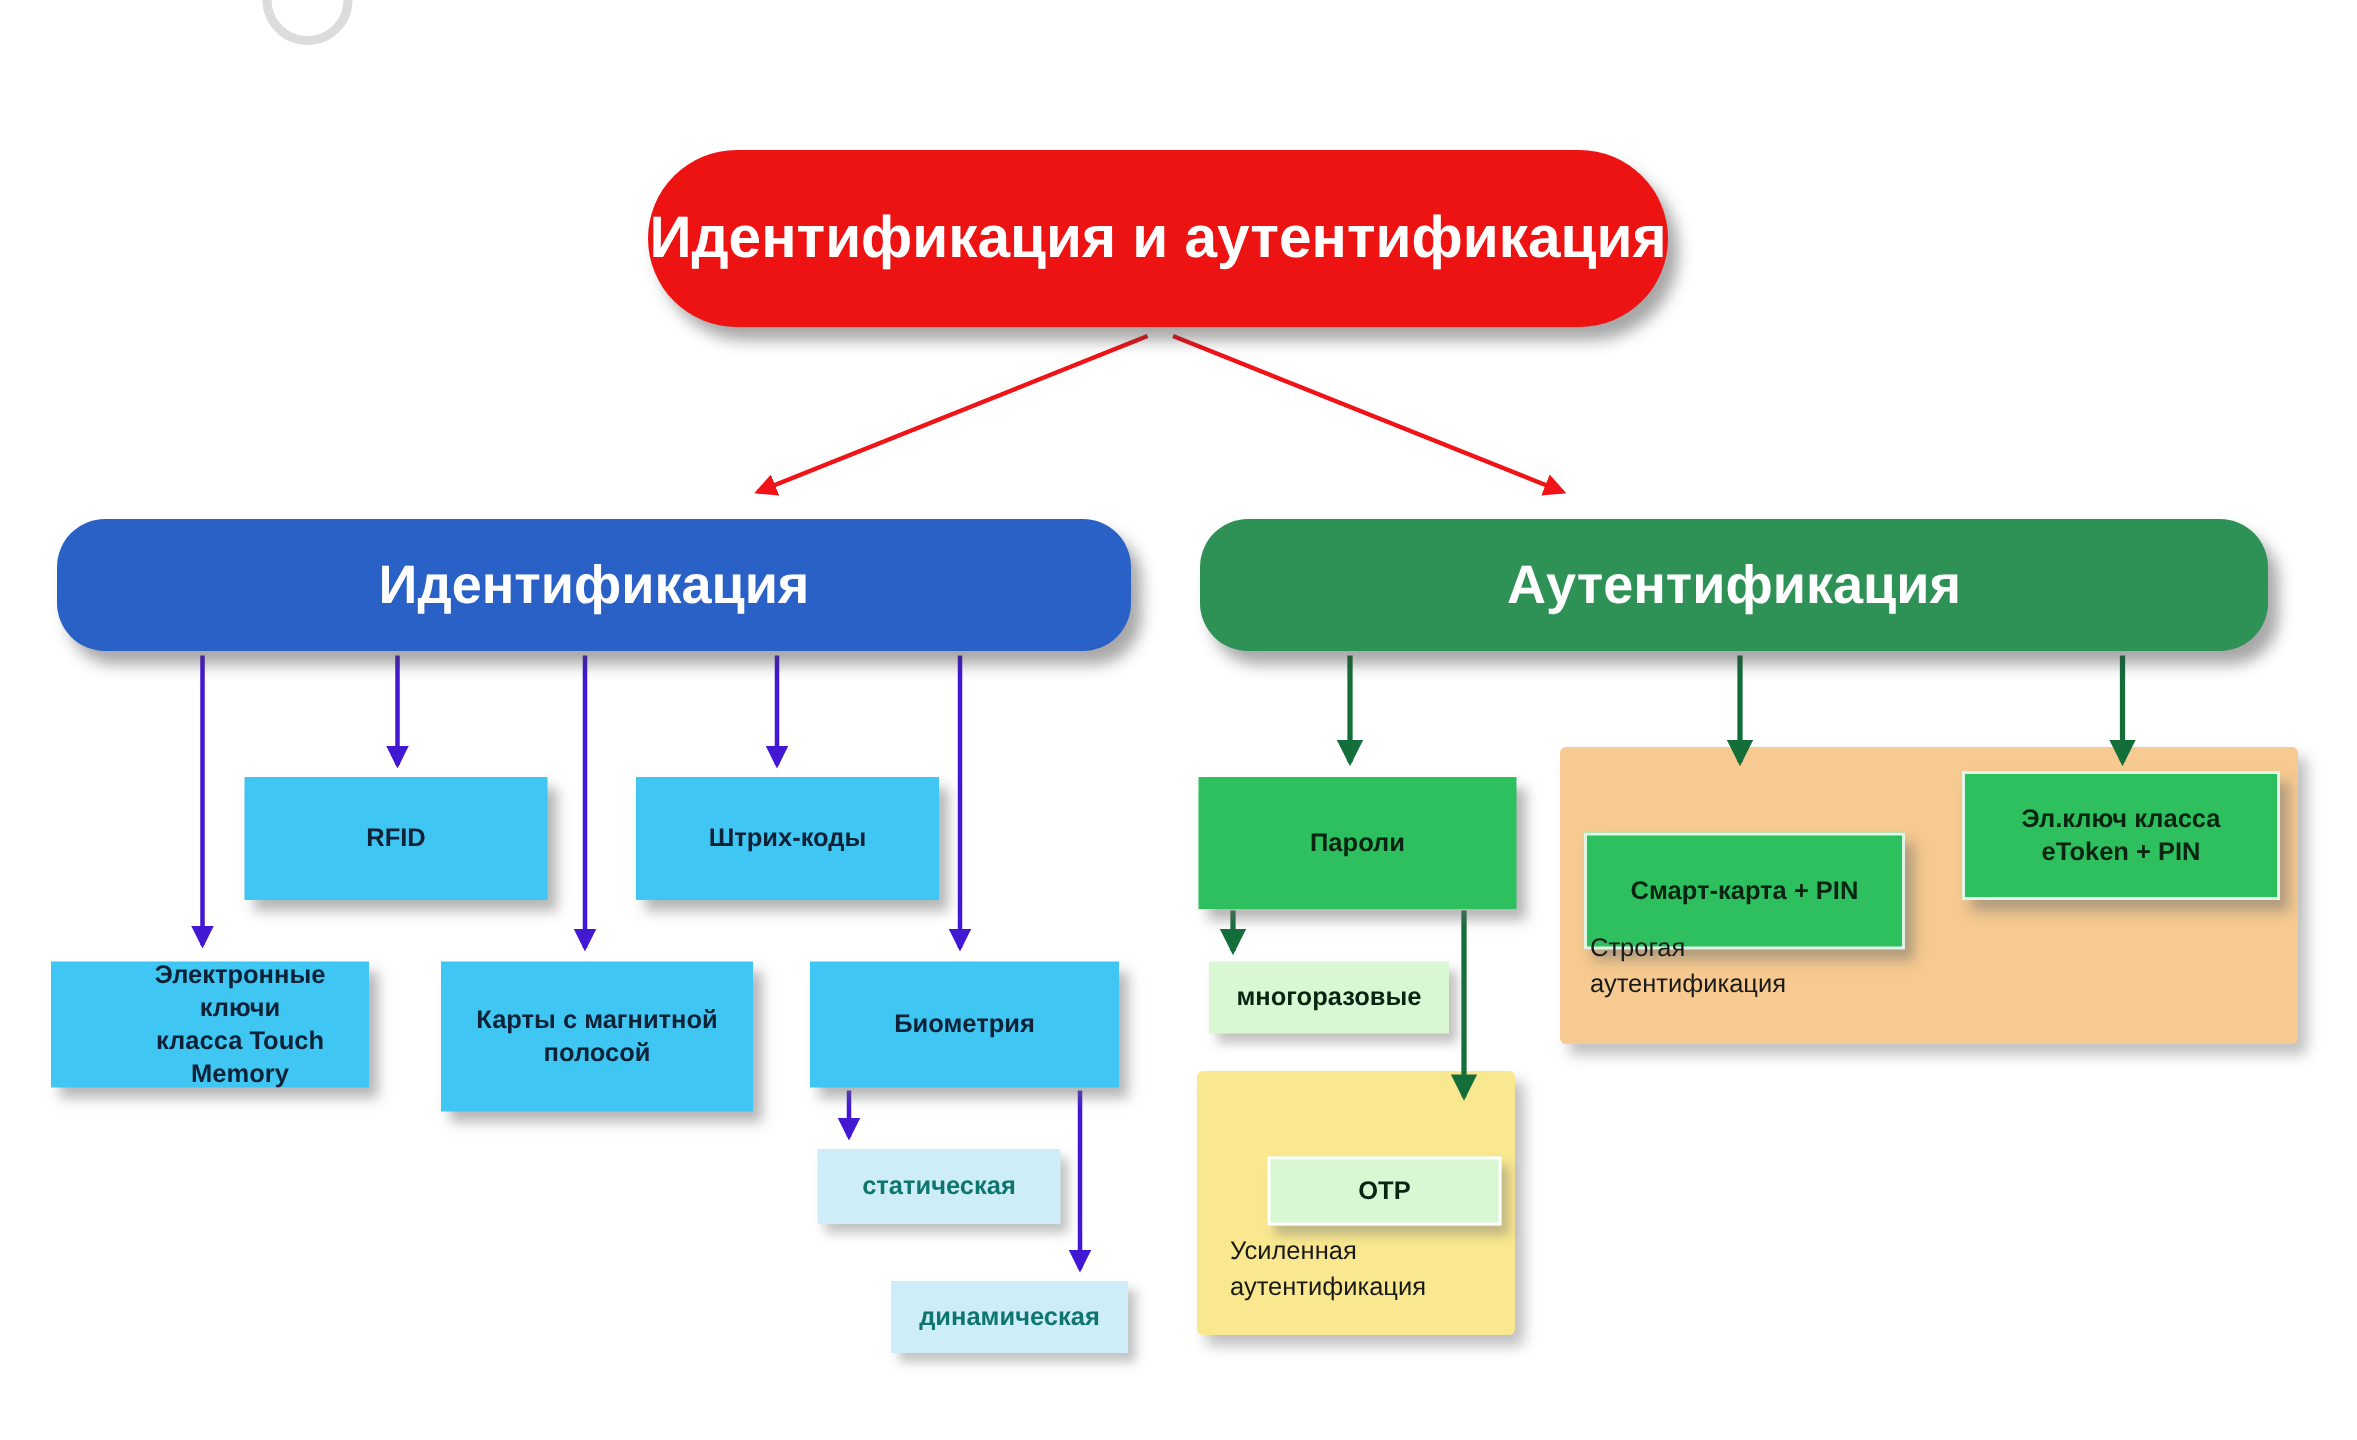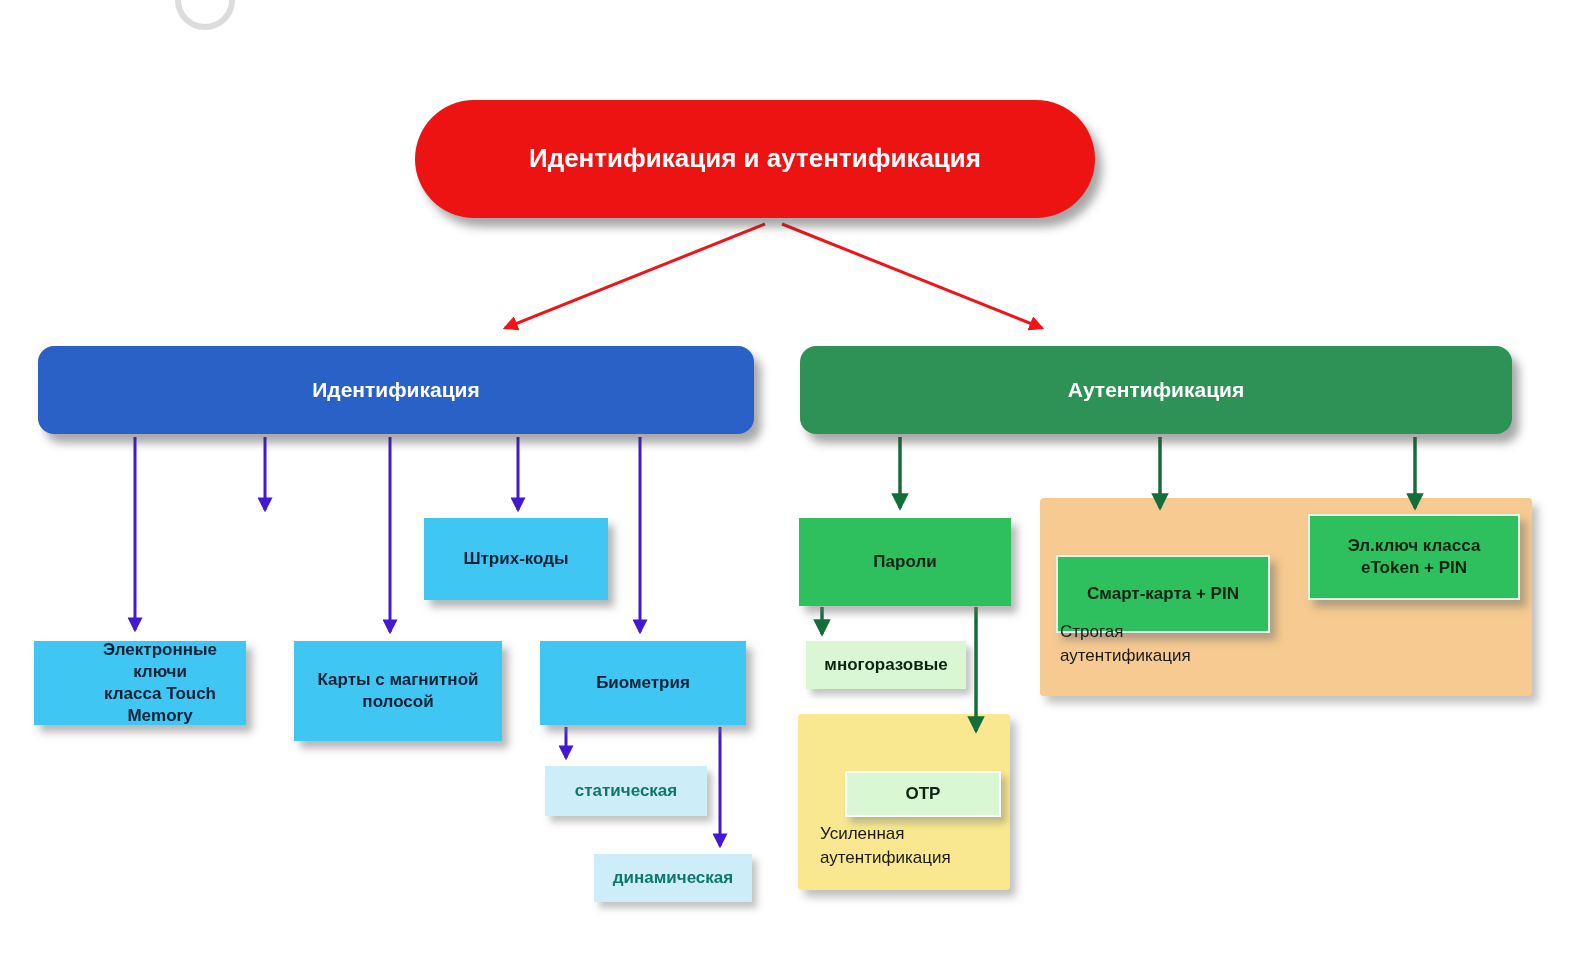--- a/index.html
+++ b/index.html
@@ -22,36 +22,36 @@
   .caption{position:absolute; z-index:3; font-size:17px; color:#1a1a1a;
            white-space:pre-line; line-height:1.4; font-weight:400;}
   .caption-strong{left:1060px; top:620px;}
   .caption-enhanced{left:820px; top:822px;}
 
   .node{
     position:absolute; z-index:3; display:flex; align-items:center; justify-content:center;
     text-align:center; white-space:pre-line; line-height:1.3; box-sizing:border-box;
   }
   .header{
-    border-radius:16px; color:#ffffff; font-weight:bold; font-size:21px;
+    border-radius:32px; color:#ffffff; font-weight:bold; font-size:36px;
     box-shadow:7px 9px 10px rgba(60,60,60,.45);
   }
   .pill{
-    left:415px; top:100px; width:680px; height:118px; background:var(--red);
-    border-radius:60px; font-size:26px;
+    left:432px; top:100px; width:680px; height:118px; background:var(--red);
+    border-radius:60px; font-size:39px;
   }
   .hdr-ident{left:38px; top:346px; width:716px; height:88px; background:var(--blue);}
   .hdr-auth{left:800px; top:346px; width:712px; height:88px; background:var(--green-dark);}
 
   .sub{
     background:var(--cyan); color:#0d2137; font-size:17px; font-weight:600;
     box-shadow:6px 7px 8px rgba(110,110,110,.5);
   }
   .rfid{left:163px; top:518px; width:202px; height:82px;}
-  .barcodes{left:424px; top:518px; width:184px; height:82px;}
+  .barcodes{left:424px; top:518px; width:202px; height:82px;}
   .touch{left:34px; top:641px; width:212px; height:84px;padding-left:40px;}
   .magnetic{left:294px; top:641px; width:208px; height:100px;}
   .biometrics{left:540px; top:641px; width:206px; height:84px;}
 
   .subsmall{
     background:var(--cyan-light); color:#0f766e; font-size:17px; font-weight:600;
     box-shadow:5px 6px 7px rgba(120,120,120,.45);
   }
   .static{left:545px; top:766px; width:162px; height:50px;}
   .dynamic{left:594px; top:854px; width:158px; height:48px;}
@@ -109,20 +109,21 @@
     <line x1="1160" y1="437" x2="1160" y2="508" stroke="#146e3a" stroke-width="3.5" marker-end="url(#mGreen)"></line>
     <line x1="1415" y1="437" x2="1415" y2="508" stroke="#146e3a" stroke-width="3.5" marker-end="url(#mGreen)"></line>
     <line x1="822" y1="607" x2="822" y2="634" stroke="#146e3a" stroke-width="3.5" marker-end="url(#mGreen)"></line>
     <line x1="976" y1="607" x2="976" y2="731" stroke="#146e3a" stroke-width="3.5" marker-end="url(#mGreen)"></line>
   </svg>
 
   <div class="node header pill">Идентификация и аутентификация</div>
   <div class="node header hdr-ident">Идентификация</div>
   <div class="node header hdr-auth">Аутентификация</div>
 
+  <div class="node sub rfid">RFID</div>
   <div class="node sub barcodes">Штрих-коды</div>
   <div class="node sub touch">Электронные ключи
 класса Touch Memory</div>
   <div class="node sub magnetic">Карты с магнитной
 полосой</div>
   <div class="node sub biometrics">Биометрия</div>
 
   <div class="node subsmall static">статическая</div>
   <div class="node greenbox passwords">Пароли</div>
 

